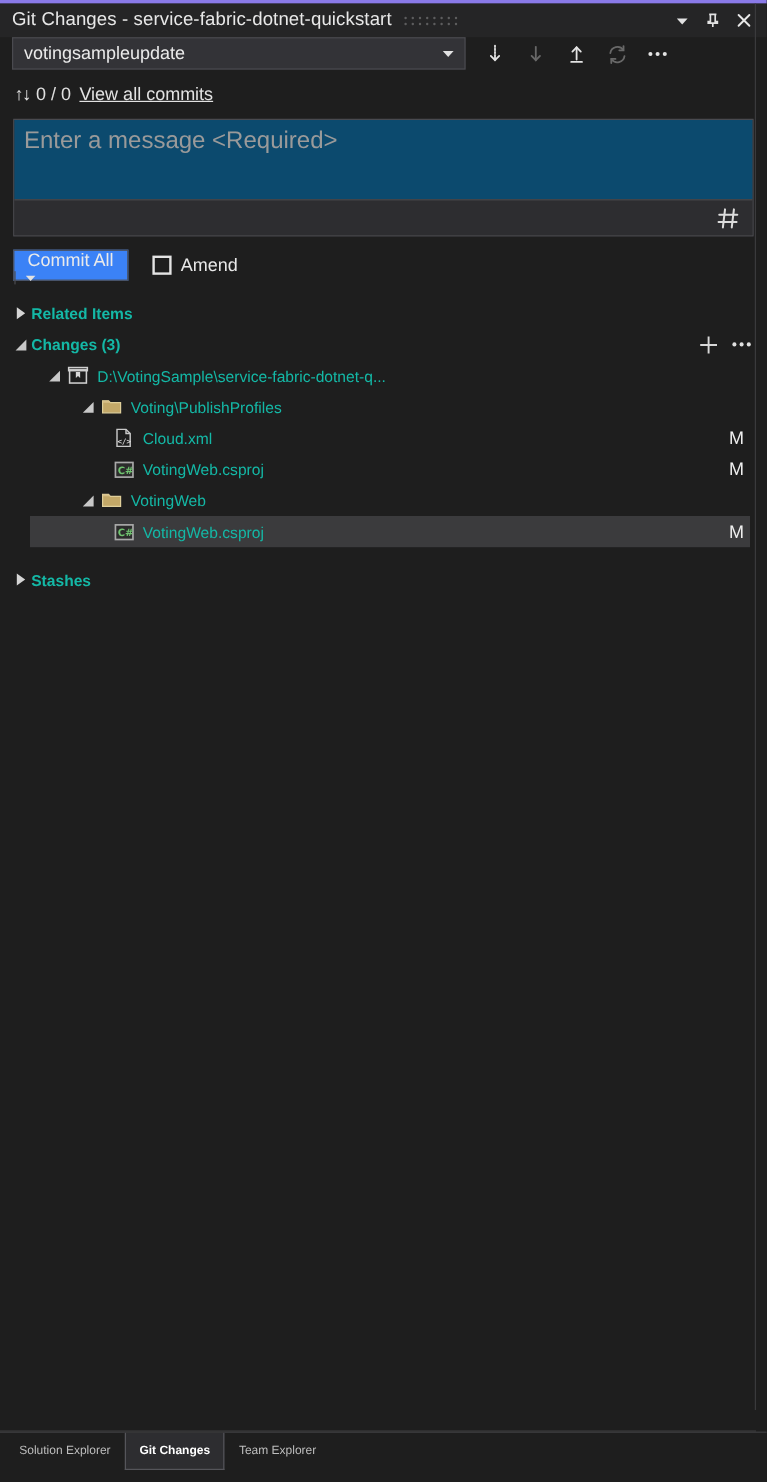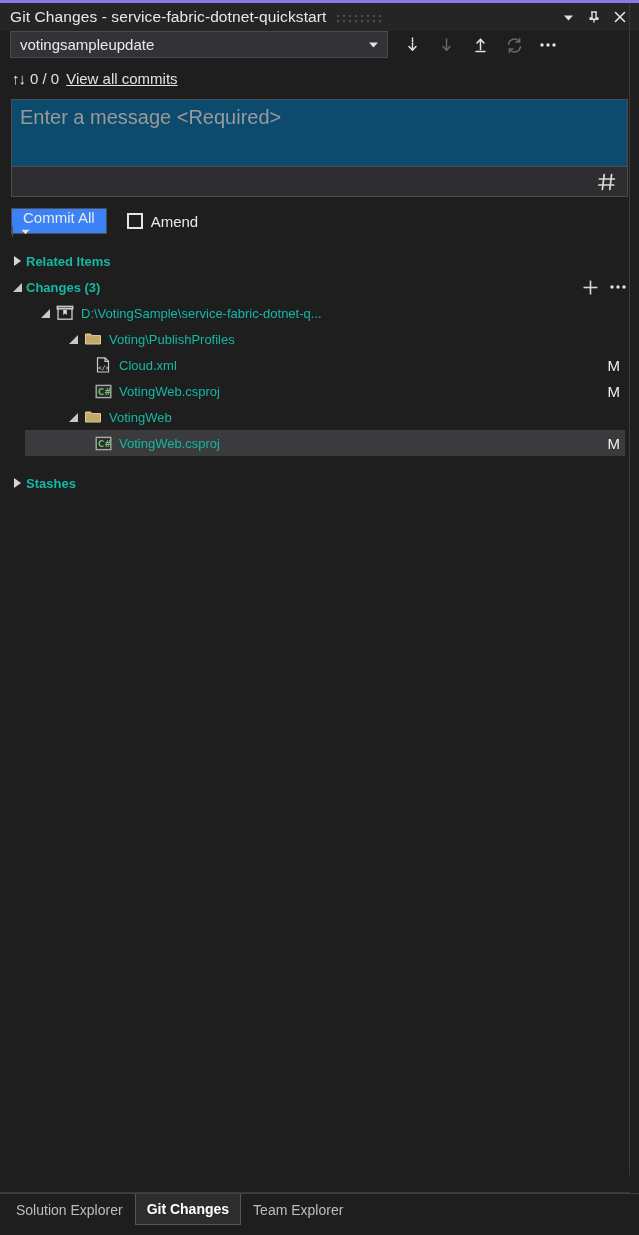--- a/index.html
+++ b/index.html
@@ -270,21 +270,21 @@
     background: #1e1e1e;
     display: flex;
     align-items: flex-start;
     padding-left: 4px;
   }
   .tab {
     height: 31px;
     display: flex;
     align-items: center;
     padding: 0 11px;
-    font-size: 14px;
+    font-size: 10px;
     color: #bdbdbd;
     border: 1px solid transparent;
   }
   .tab.active {
     color: #ffffff;
     background: #2d2d30;
     border: 1px solid #55555a;
     border-top: none;
     font-weight: bold;
   }

